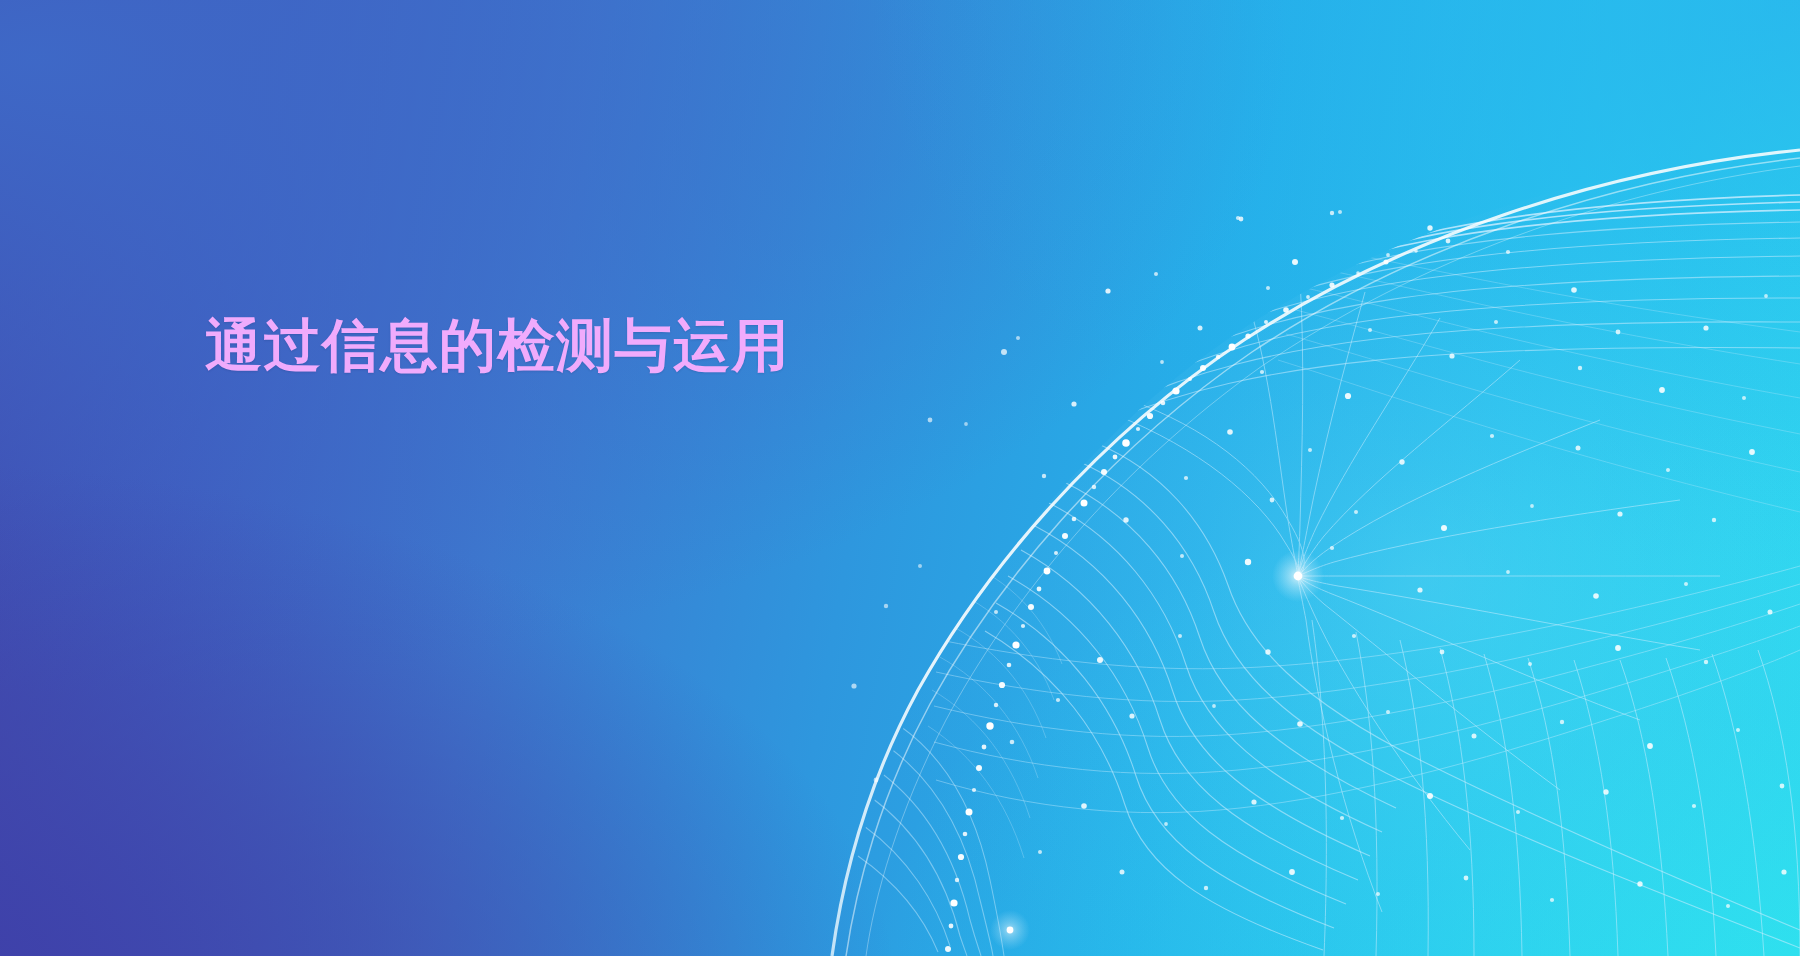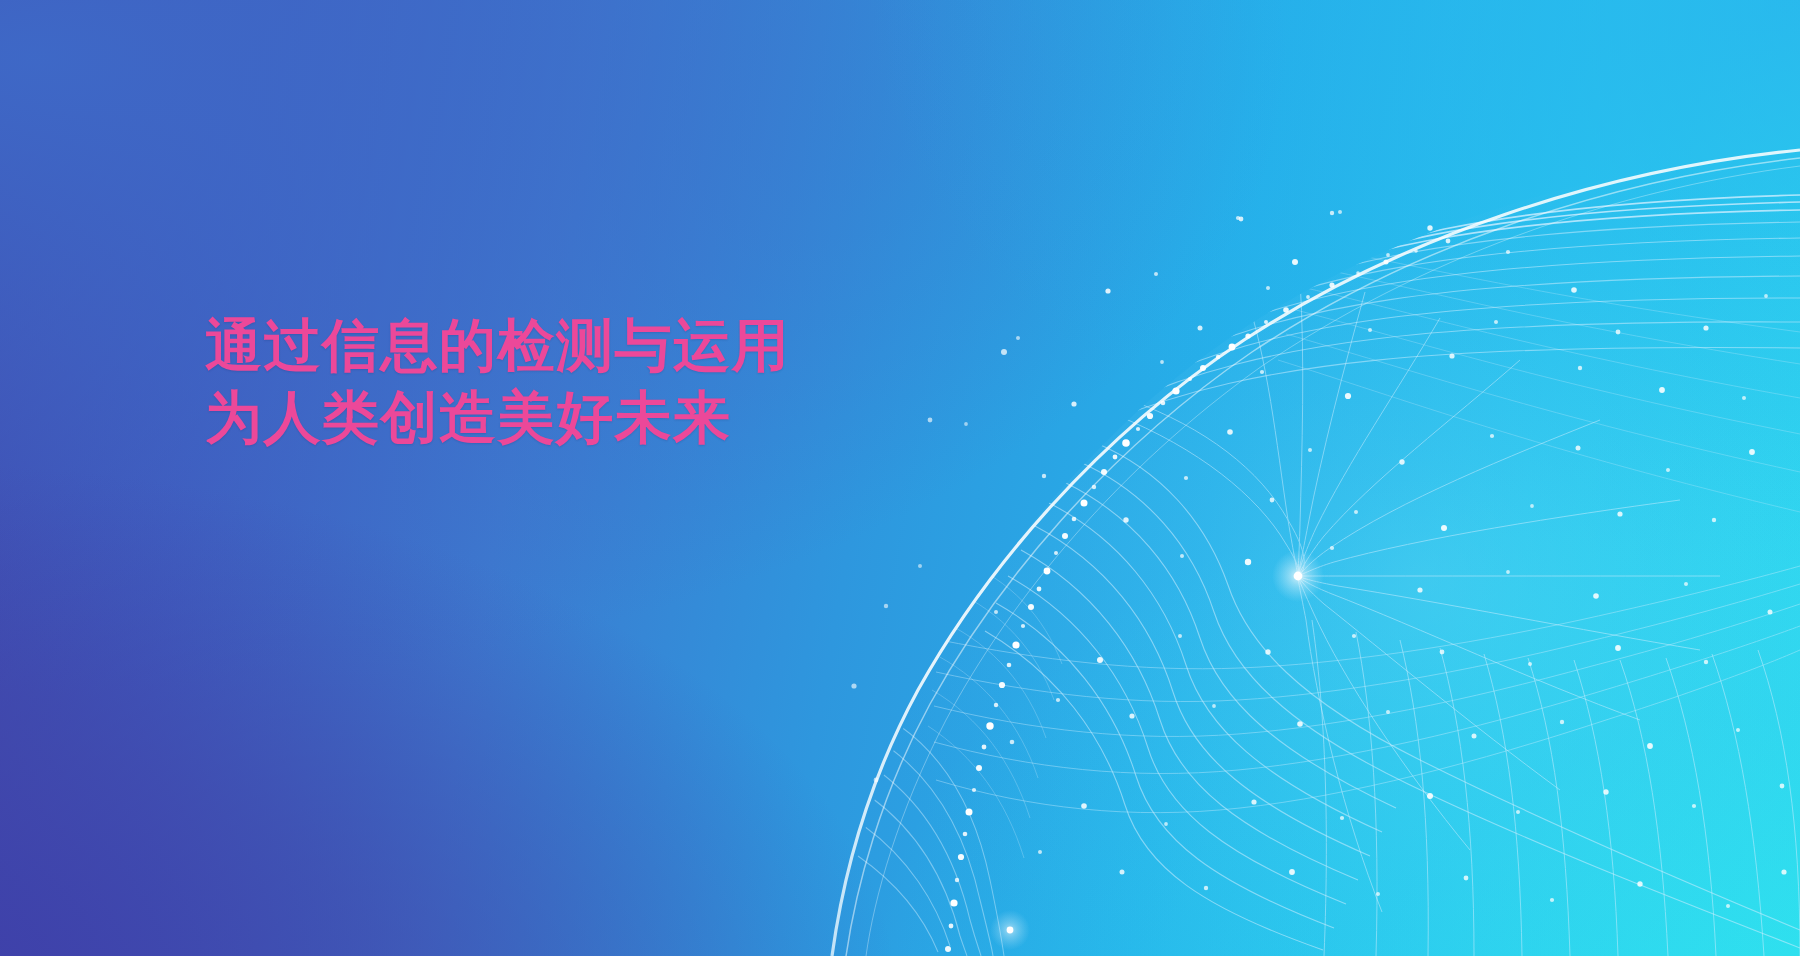--- a/index.html
+++ b/index.html
@@ -80,21 +80,21 @@
 
   
   .headline {
     position: absolute;
     left: 205px;
     top: 309px;
     width: 760px;
     z-index: 5;
   }
   .headline-line {
-    color: #ec4899;
+    color: #f0abfc;
     font-size: 57px;
     line-height: 72px;
     font-weight: 700;
     letter-spacing: 1.5px;
     white-space: nowrap;
     text-shadow: 0 1px 2px rgba(20,40,90,0.16);
   }
 </style>
 </head>
 <body>
@@ -407,16 +407,15 @@
         <circle cx="920" cy="566" r="2.0" opacity="0.55"></circle>
         <circle cx="876" cy="780" r="2.4" opacity="0.6"></circle>
         <circle cx="1238" cy="218" r="2.1" opacity="0.7"></circle>
         <circle cx="1340" cy="212" r="2.0" opacity="0.66"></circle>
       </g>
     </svg>
   </div>
 
   <div class="headline">
     <div class="headline-line">通过信息的检测与运用</div>
-    <div class="headline-line">为人类创造美好未来</div>
   </div>
 
 </div>
 
 </body></html>

